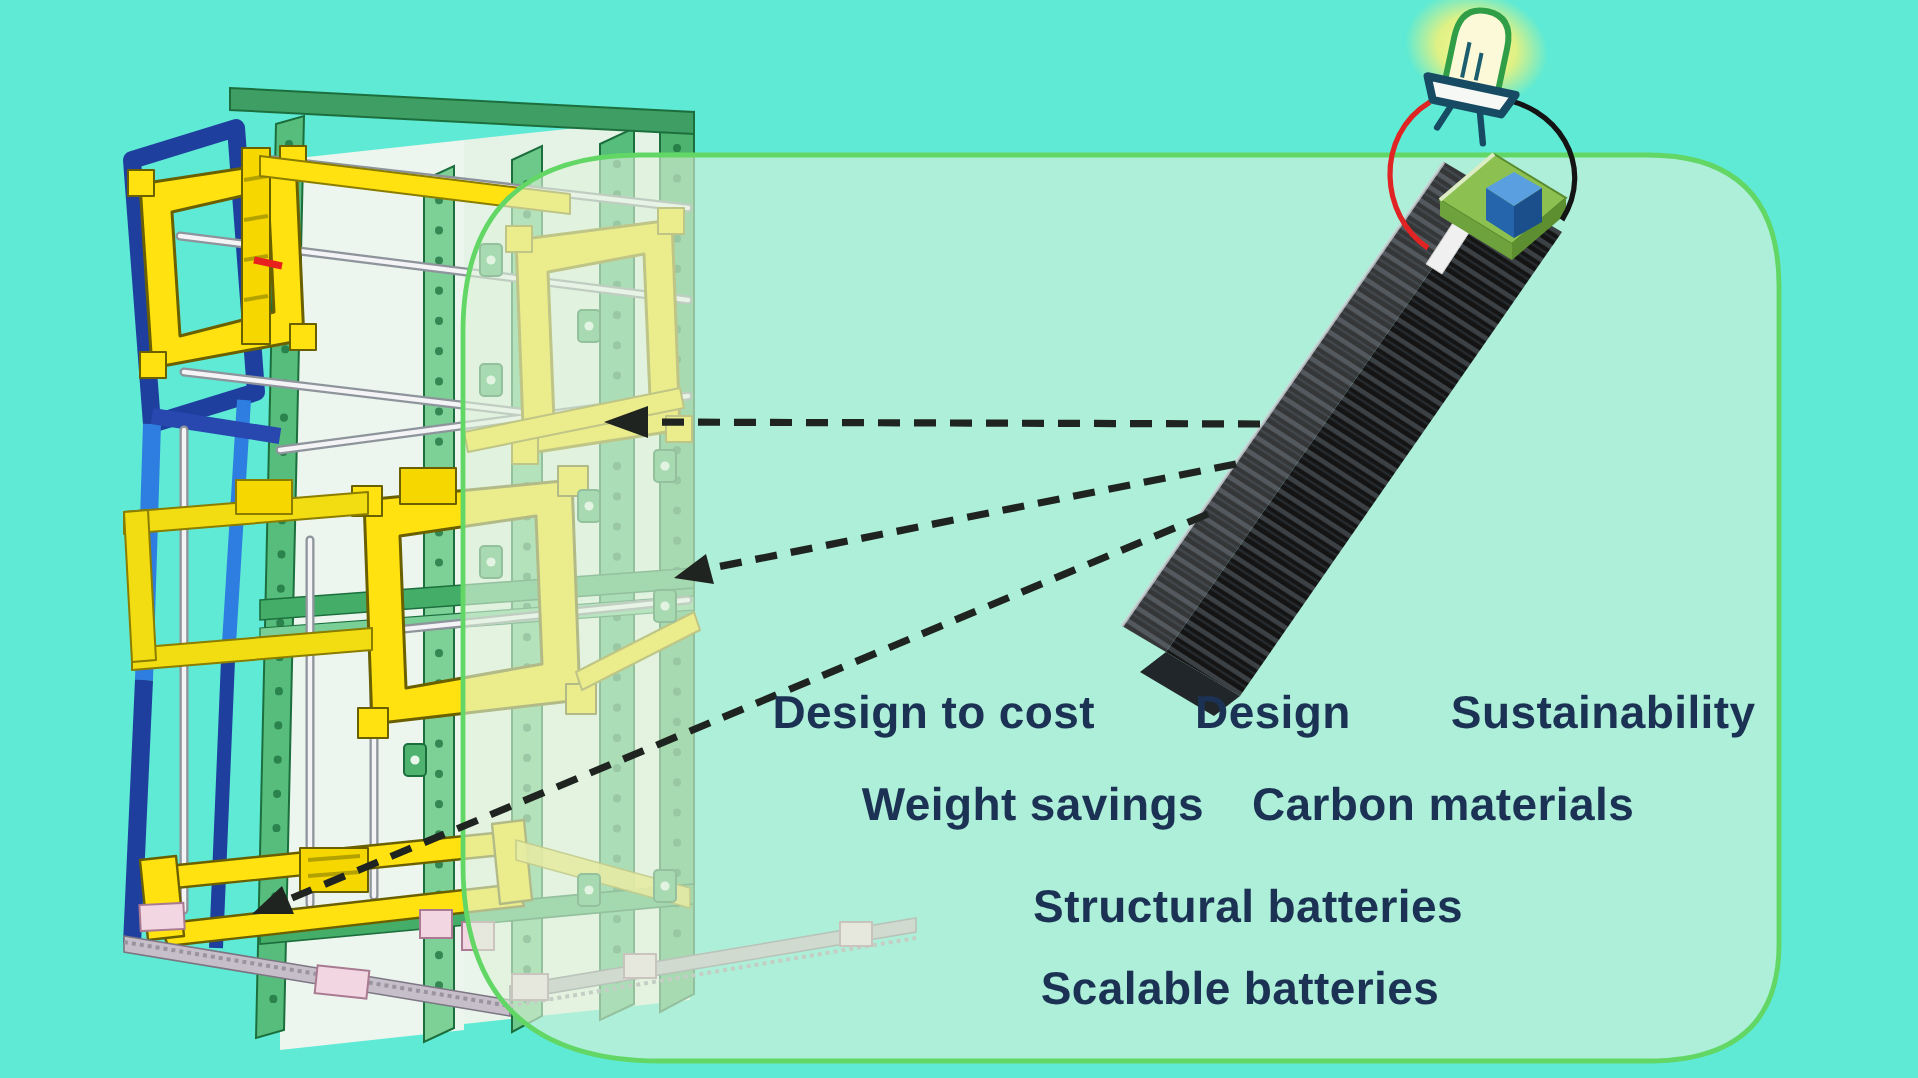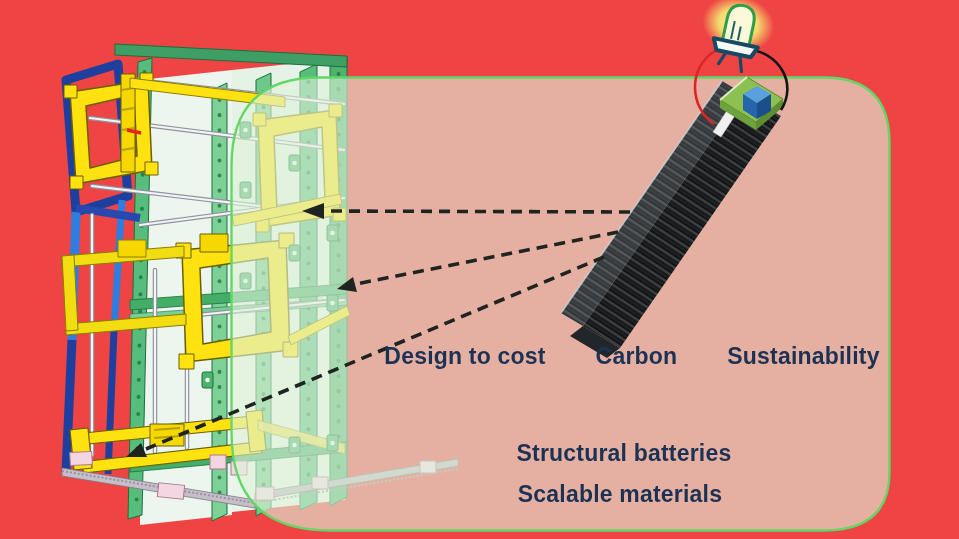--- a/index.html
+++ b/index.html
@@ -1,18 +1,18 @@
 <!DOCTYPE html>
 <html><head>
 <meta charset="utf-8">
 <style>
   html,body{margin:0;padding:0;background:#ffffff;}
   .stage{
     position:relative;width:959px;height:539px;overflow:hidden;
-    background:#ef4444;font-family:"Liberation Sans",sans-serif;
+    background:#5eead4;font-family:"Liberation Sans",sans-serif;
   }
   .stage svg{position:absolute;left:0;top:0;}
   .keywords{position:absolute;left:0;top:0;width:959px;height:539px;pointer-events:none;}
   .krow{
     position:absolute;left:356px;width:552px;display:flex;justify-content:center;
     align-items:baseline;font-weight:bold;font-size:23px;color:#1c3254;
     letter-spacing:0.2px;white-space:nowrap;
   }
   .krow span{display:inline-block;}
 </style>
@@ -238,24 +238,28 @@
     <line x1="618" y1="232" x2="356" y2="284" stroke-dasharray="11 7"></line>
     <polygon points="337,289 357,292 353,277" stroke="none"></polygon>
     <line x1="604" y1="257" x2="146" y2="449" stroke-dasharray="11 7"></line>
     <polygon points="126,457 147,457 141,443" stroke="none"></polygon>
   </g>
 </svg>
 
   <div class="keywords">
     <div class="krow" style="top:343px; gap:50px;">
       <span>Design to cost</span>
-      <span>Carbon</span>
+      <span>Design</span>
       <span>Sustainability</span>
+    </div>
+    <div class="krow" style="top:389px; gap:24px; transform:translateX(-8px);">
+      <span>Weight savings</span>
+      <span>Carbon materials</span>
     </div>
     <div class="krow" style="top:440px; gap:28px; transform:translateX(-8px);">
       <span>Structural batteries</span>
     </div>
     <div class="krow" style="top:481px; gap:42px; transform:translateX(-12px);">
-      <span>Scalable materials</span>
+      <span>Scalable batteries</span>
     </div>
   </div>
 
 </div>
 
 </body></html>

